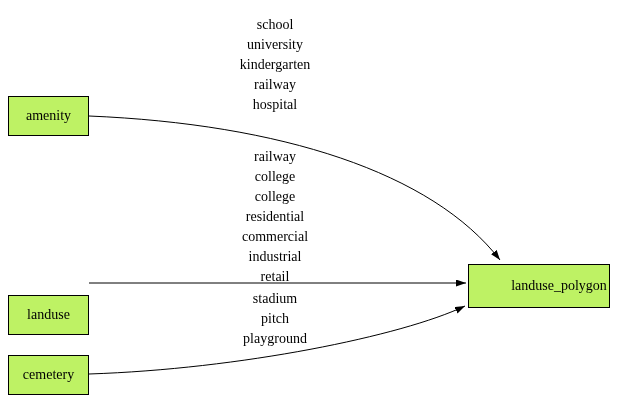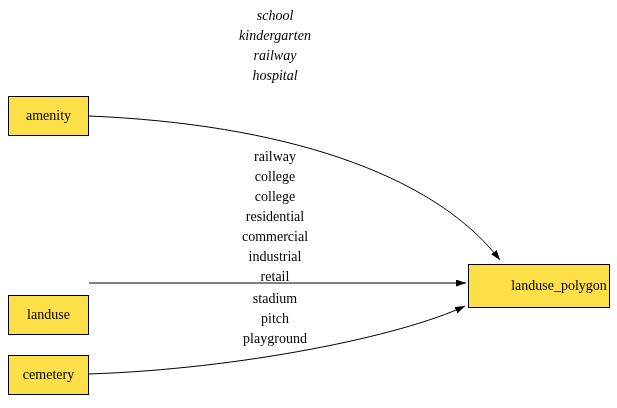--- a/index.html
+++ b/index.html
@@ -20,39 +20,39 @@
   .edges-svg {
     position: absolute;
     left: 0;
     top: 0;
     width: 617px;
     height: 408px;
   }
   .node {
     position: absolute;
     border: 1px solid #000000;
-    background: #fde047;
+    background: #bef264;
     display: flex;
     align-items: center;
     justify-content: center;
     box-sizing: border-box;
     text-align: center;
   }
   .node-amenity  { left: 8px;   top: 96px;  width: 81px;  height: 40px; }
   .node-landuse  { left: 8px;   top: 263px; width: 81px;  height: 40px; margin-top: 32px; }
   .node-leisure  { left: 8px;   top: 355px; width: 81px;  height: 40px; }
   .node-landuse-polygon { left: 468px; top: 264px; width: 142px; height: 44px; padding-left: 40px; }
   .edge-label-block {
     position: absolute;
     left: 180px;
     width: 190px;
     text-align: center;
     line-height: 20px;
   }
-  .labels-amenity { top: 6px; font-style: italic; }
+  .labels-amenity { top: 15px; }
   .labels-landuse { top: 147px; }
   .labels-leisure { top: 289px; }
   .edge-label-line {
     display: block;
   }
 </style>
 </head>
 <body>
 
 <div class="canvas">
@@ -79,20 +79,21 @@
   <div class="node node-leisure">
     <span>cemetery</span>
   </div>
 
   <div class="node node-landuse-polygon">
     <span>landuse_polygon</span>
   </div>
 
   <div class="edge-label-block labels-amenity">
     <span class="edge-label-line">school</span>
+    <span class="edge-label-line">university</span>
     <span class="edge-label-line">kindergarten</span>
     <span class="edge-label-line">railway</span>
     <span class="edge-label-line">hospital</span>
   </div>
 
   <div class="edge-label-block labels-landuse">
     <span class="edge-label-line">railway</span>
     <span class="edge-label-line">college</span>
     <span class="edge-label-line">college</span>
     <span class="edge-label-line">residential</span>

